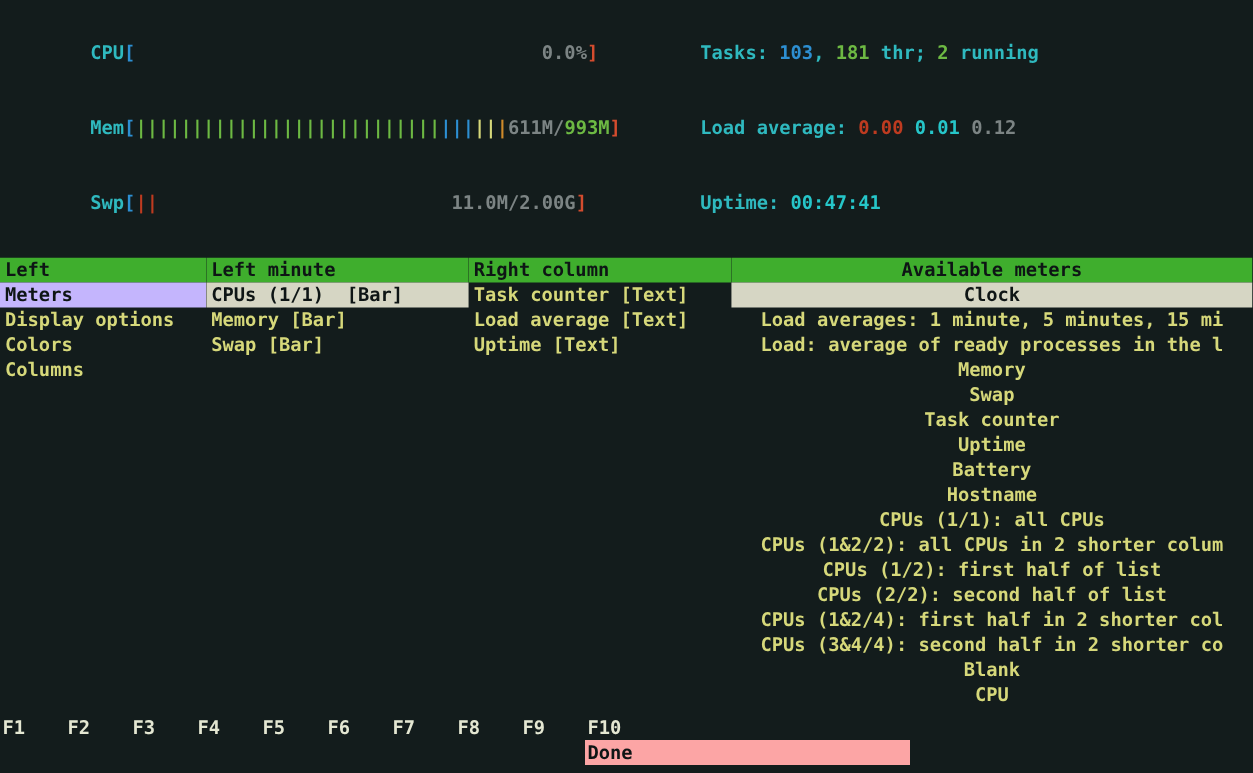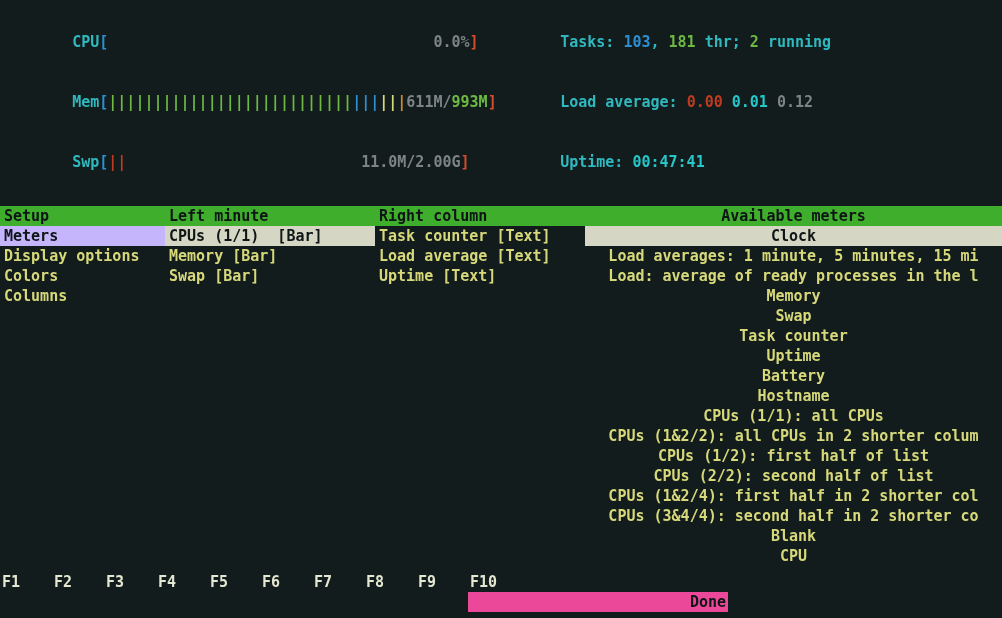--- a/index.html
+++ b/index.html
@@ -38,21 +38,21 @@
       padding:0 4px; white-space:pre;
     }
     .pane-body { }
     .row { padding:0 4px; white-space:pre; color:#d6d87a; }
     .row-hl-cyan { background:#c4b5fd; color:#0e1515; }
     .row-hl-grey { background:#d6d6c4; color:#0e1515; }
 
     .fkeys { position:absolute; left:0; bottom:6px; width:100%; display:flex; }
     .fk { display:flex;flex-direction:column; }
     .fk-lbl { color:#e4e7d2; padding:0 2px; }
-    .fk-cap { background:#ec4899; color:#0e1515; min-width:52px; padding:0 2px;text-align:right; }
+    .fk-cap { background:#fca5a5; color:#0e1515; min-width:52px; padding:0 2px; }
     .fk:last-child .fk-cap { min-width:260px; }
   </style>
 </head>
 <body>
 <div class="screen">
 
 <div class="meters">
   <div class="meter-left">
 
     <div class="meter-row">
@@ -75,21 +75,21 @@
       <span class="teal">Load average: </span><span class="red2">0.00</span><span> </span><span class="aqua">0.01</span><span> </span><span class="grey">0.12</span>
     </div>
     <div class="meter-row">
       <span class="teal">Uptime: </span><span class="aqua">00:47:41</span>
     </div>
   </div>
 </div>
 
 <div class="pane-area">
   <div class="pane pane-setup">
-    <div class="pane-header">Setup</div>
+    <div class="pane-header">Left</div>
     <div class="pane-body">
           <div class="row row-hl-cyan">Meters</div>
           <div class="row">Display options</div>
           <div class="row">Colors</div>
           <div class="row">Columns</div>
         </div>
   </div>
   <div class="pane pane-left">
     <div class="pane-header">Left minute</div>
     <div class="pane-body">

